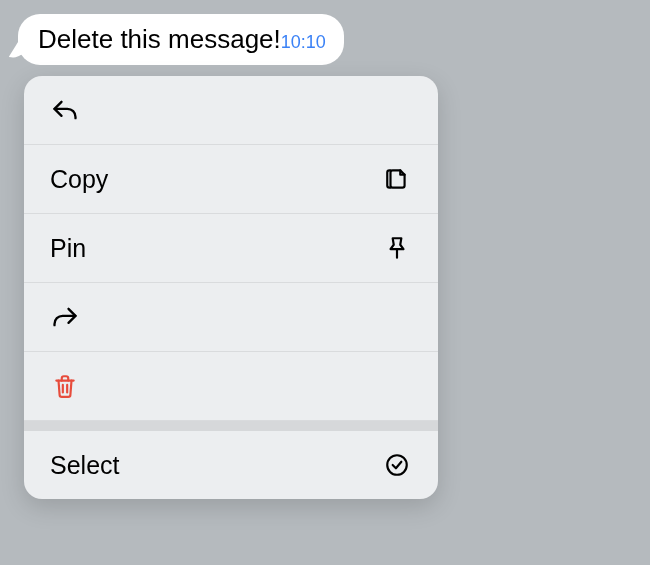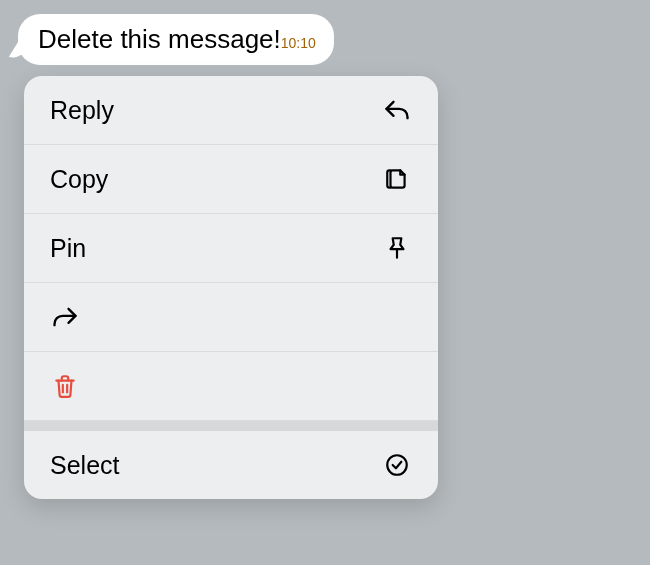--- a/index.html
+++ b/index.html
@@ -36,22 +36,22 @@
       background: #fff;
       border-bottom-right-radius: 18px;
       clip-path: polygon(40% 0%, 100% 0%, 100% 100%, 0% 100%);
       transform: rotate(10deg);
     }
     .msg-text {
       font-size: 26px;
       color: #000;
     }
     .msg-time {
-      font-size: 14px;
-      color: #a16207;
+      font-size: 18px;
+      color: #3b82f6;
     }
     .menu {
       position: absolute;
       top: 76px;
       left: 24px;
       width: 414px;
       background: #eceef0;
       border-radius: 18px;
       overflow: hidden;
       box-shadow: 0 8px 24px rgba(0,0,0,0.15);
@@ -96,21 +96,20 @@
 <div class="bubble-wrap">
   <div class="bubble">
     <span class="msg-text">Delete this message!</span>
     <span class="msg-time">10:10</span>
   </div>
 </div>
 
 <div class="menu">
 
   <div class="menu-item">
-    <span>Reply</span>
     <span class="icn">
       <svg viewBox="0 0 24 24" width="28" height="28">
         <path d="M9 17L3 11l6-6"></path>
         <path d="M3 11h11c4 0 7 3 7 7v1"></path>
       </svg>
     </span>
   </div>
 
   <div class="menu-item">
     <span>Copy</span>

